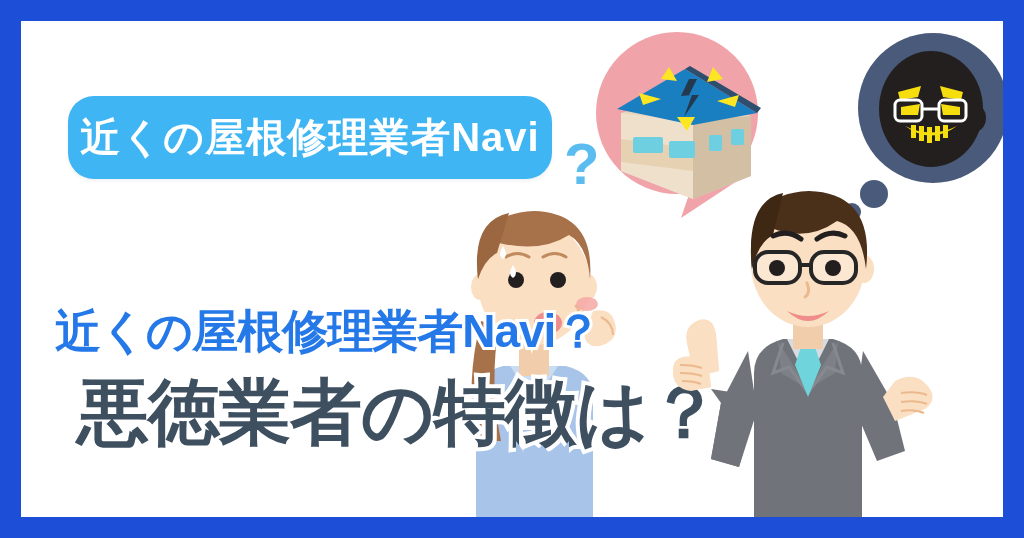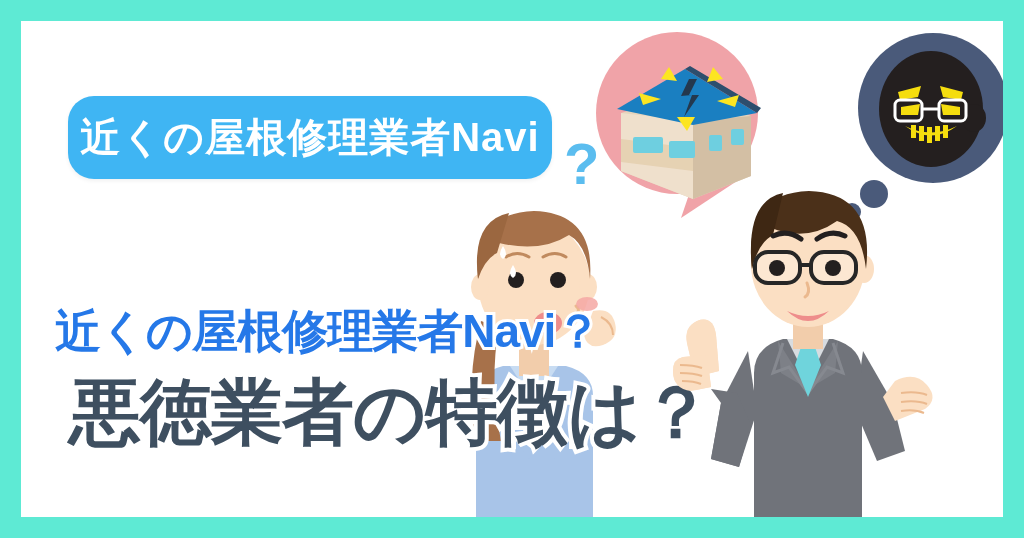--- a/index.html
+++ b/index.html
@@ -6,21 +6,21 @@
     margin: 0;
     padding: 0;
     background: #ffffff;
   }
   #stage {
     position: relative;
     width: 1024px;
     height: 538px;
     overflow: hidden;
     font-family: "Liberation Sans", "DejaVu Sans", sans-serif;
-    background: #5eead4;
+    background: #1d4ed8;
   }
   
   .card {
     position: absolute;
     left: 21px;
     top: 21px;
     width: 982px;
     height: 496px;
     background: #ffffff;
     overflow: hidden;
@@ -68,21 +68,21 @@
     font-weight: bold;
     color: #2578E8;
     white-space: nowrap;
     letter-spacing: -1px;
     -webkit-text-stroke: 6px #ffffff;
     paint-order: stroke fill;
     z-index: 40;
   }
   .headline {
     position: absolute;
-    left: 48px;
+    left: 56px;
     top: 344px;
     font-size: 72px;
     font-weight: bold;
     color: #3E4F60;
     white-space: nowrap;
     letter-spacing: -1px;
     -webkit-text-stroke: 8px #ffffff;
     paint-order: stroke fill;
     z-index: 40;
   }

